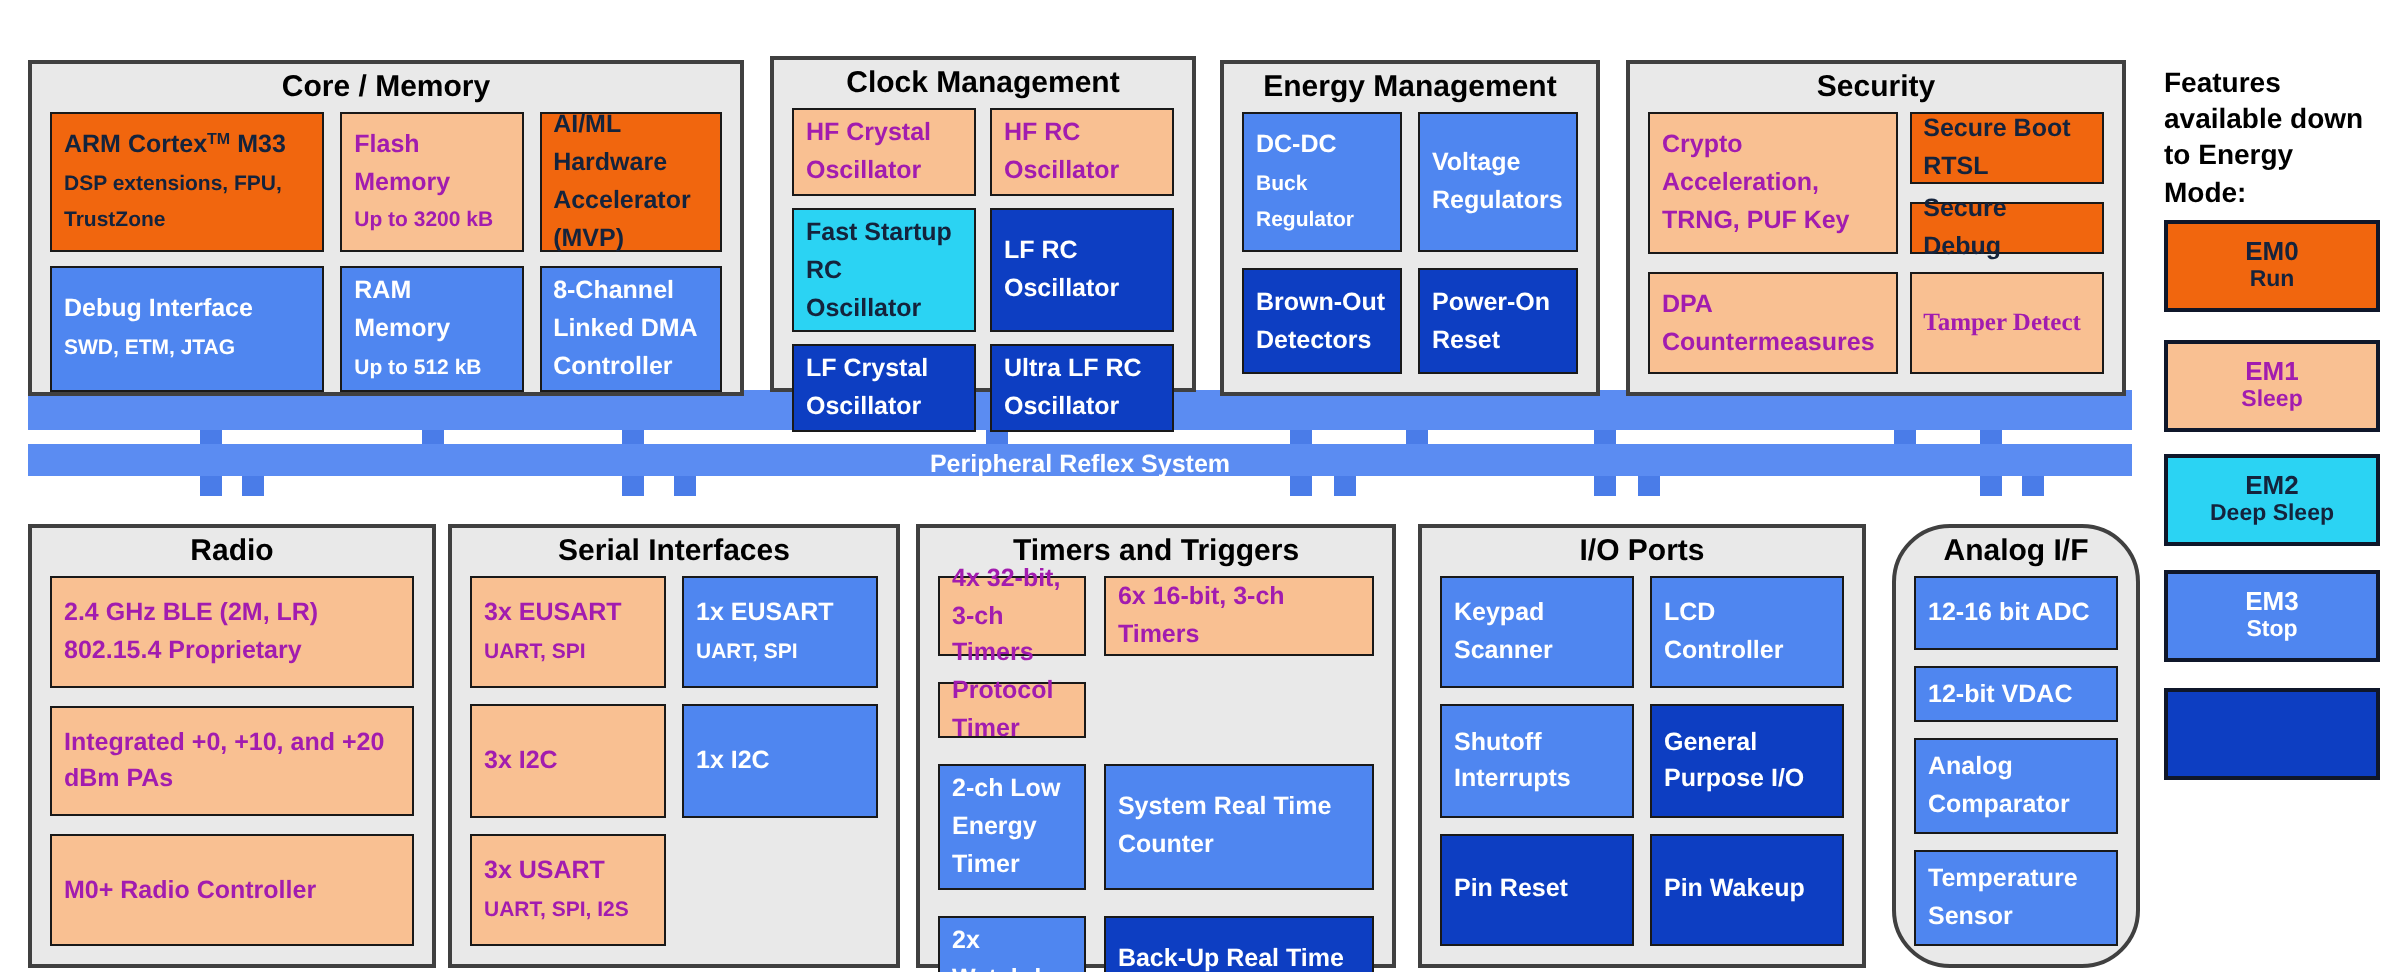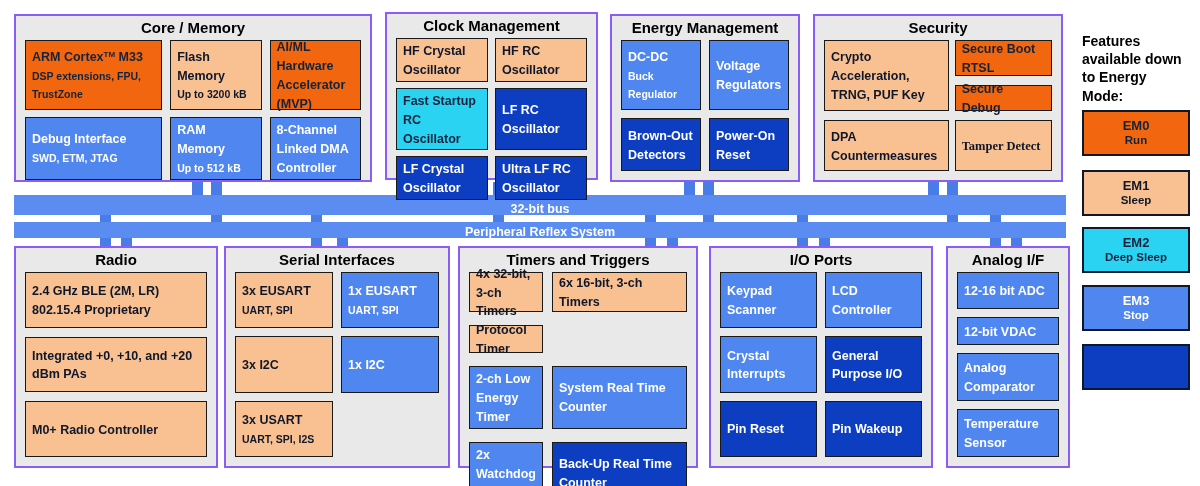--- a/index.html
+++ b/index.html
@@ -1,48 +1,48 @@
 <!DOCTYPE html>
 <html style="--em0: #f1660e; --em1: #f9c092; --em2: #2bd3f3; --em3: #4f86f0; --em4: #0d3ec2; --bus: #5b8cf2; --stub: #4a7ce8; --section_bg: #e9e9e9;"><head>
 <meta charset="utf-8">
 <style>
   html,body{margin:0;padding:0;background:#fff;}
   #canvas{position:relative;width:1200px;height:486px;background:#fff;overflow:hidden;
           font-family:"Liberation Sans",sans-serif;}
 
   
-  .section{position:absolute;background:var(--section_bg,#e9e9e9);border:2px solid #8b5cf6;
-           display:flex;flex-direction:column;box-sizing:border-box;z-index:3;}
+  .section{position:absolute;background:var(--section_bg,#e9e9e9);border:2px solid #404040;
+           display:flex;flex-direction:column;box-sizing:border-box;z-index:3;margin-top:16px;}
   .sec-title{text-align:center;font-weight:bold;font-size:15px;color:#000;padding:3px 2px 4px;flex:0 0 auto;}
   .blocks{display:grid;flex:1;padding:0 9px 9px;min-height:0;}
 
   .block{border:1.5px solid #191919;display:flex;flex-direction:column;justify-content:center;
          padding:2px 6px;box-sizing:border-box;line-height:1.18;text-align:left;}
   .ln{white-space:normal;}
   .seg-m{font-size:12.5px;font-weight:bold;}
   .seg-s{font-size:10.5px;font-weight:bold;}
   .seg-sup{font-size:8px;font-weight:bold;vertical-align:4px;}
 
   .em0{background:var(--em0,#f1660e);color:#14233c;}
-  .em1{background:var(--em1,#f9c092);color:#0f172a;}
+  .em1{background:var(--em1,#f9c092);color:#a21caf;}
   .em2{background:var(--em2,#2bd3f3);color:#14233c;}
   .em3{background:var(--em3,#4f86f0);color:#ffffff;}
   .em4{background:var(--em4,#0d3ec2);color:#ffffff;}
 
   
   #sec-core    {left:14px;  top:14px; width:358px; height:168px;}
   #sec-clock   {left:385px; top:12px; width:213px; height:168px;}
   #sec-energy  {left:610px; top:14px; width:190px; height:168px;}
   #sec-security{left:813px; top:14px; width:250px; height:168px;}
   
   #sec-radio  {left:14px;  top:246px; width:204px; height:222px;}
   #sec-serial {left:224px; top:246px; width:226px; height:222px;}
   #sec-timers {left:458px; top:246px; width:240px; height:222px;}
   #sec-io     {left:709px; top:246px; width:224px; height:222px;}
-  #sec-analog {left:946px; top:246px; width:124px; height:222px;}
+  #sec-analog {left:946px; top:246px; width:124px; height:222px;border-radius:29px;}
 
   
   #sec-core   .blocks{grid-template-columns:1.5fr 1fr 1fr;grid-template-rows:70px 1fr;gap:7px 8px;}
   #sec-clock  .blocks{grid-template-columns:1fr 1fr;grid-template-rows:1fr 1fr 1fr;gap:6px 7px;}
   #sec-energy .blocks{grid-template-columns:1fr 1fr;grid-template-rows:70px 1fr;gap:8px 8px;}
   #sec-security .blocks{grid-template-columns:1.28fr 1fr;grid-template-rows:36px 26px 1fr;gap:9px 6px;}
   #sec-security .block:nth-child(1){grid-column:1;grid-row:1/3;}
   #sec-security .block:nth-child(2){grid-column:2;grid-row:1;}
   #sec-security .block:nth-child(3){grid-column:2;grid-row:2;}
   #sec-security .block:nth-child(4){grid-column:1;grid-row:3;}
@@ -268,21 +268,21 @@
   <div class="section" id="sec-io">
     <div class="sec-title">I/O Ports</div>
     <div class="blocks">
         <div class="block em3">
           <div class="ln"><span class="seg-m">Keypad Scanner</span></div>
         </div>
         <div class="block em3">
           <div class="ln"><span class="seg-m">LCD Controller</span></div>
         </div>
         <div class="block em3">
-          <div class="ln"><span class="seg-m">Crystal Interrupts</span></div>
+          <div class="ln"><span class="seg-m">Shutoff Interrupts</span></div>
         </div>
         <div class="block em4">
           <div class="ln"><span class="seg-m">General Purpose I/O</span></div>
         </div>
         <div class="block em4">
           <div class="ln"><span class="seg-m">Pin Reset</span></div>
         </div>
         <div class="block em4">
           <div class="ln"><span class="seg-m">Pin Wakeup</span></div>
         </div>

